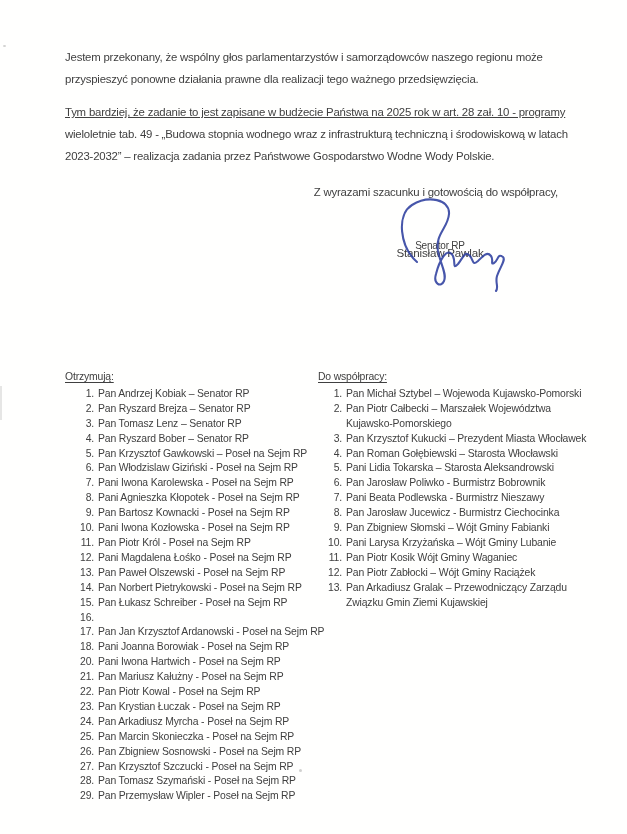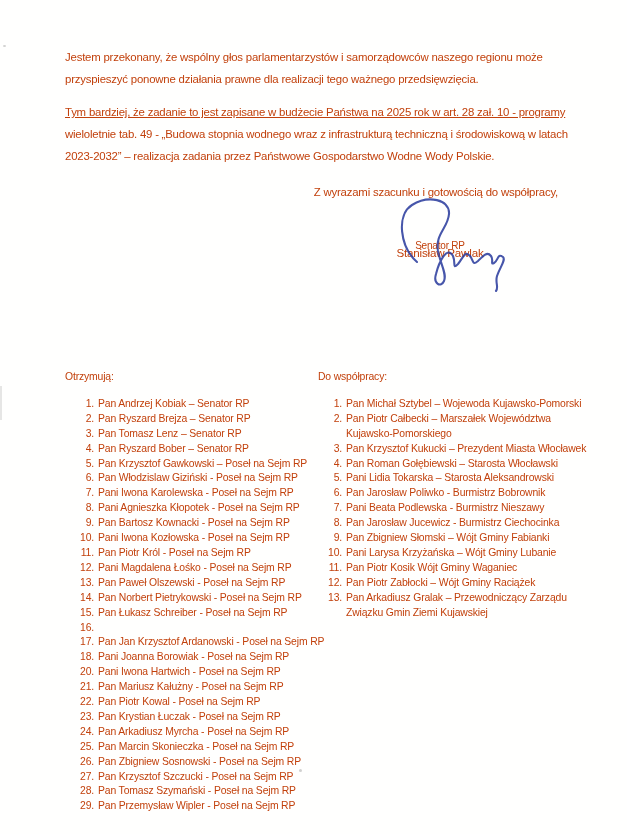--- a/index.html
+++ b/index.html
@@ -1,21 +1,21 @@
 <!DOCTYPE html>
 <html lang="pl"><head>
 <meta charset="utf-8">
 <style>
   html,body{margin:0;padding:0;background:#ffffff;}
   .page{
     position:relative;
     width:627px;height:834px;
     background:#fffffe;
     font-family:"Liberation Sans","DejaVu Sans",sans-serif;
-    color:#c2410c;
+    color:#404040;
     overflow:hidden;
   }
   
   .para{position:absolute;left:65px;width:503px;}
   .para .ln{
     white-space:nowrap;overflow:hidden;
     font-size:11.4px;line-height:22px;letter-spacing:-0.2px;
   }
   #para1{top:46px;}
   #para2{top:101px;}
@@ -31,22 +31,22 @@
   .sig-name{
     position:absolute;top:246px;left:358px;width:164px;
     text-align:center;font-size:11.6px;letter-spacing:-0.2px;
   }
   .sig-svg{position:absolute;left:393px;top:196px;opacity:.88;}
   
   .dist{position:absolute;top:370px;font-size:10.4px;line-height:14.9px;letter-spacing:-0.15px;}
   #dist-left{left:65px;width:290px;}
   #dist-right{left:318px;width:302px;}
   .dist-heading{
-    text-underline-offset:2px;
-    margin-bottom:12px;white-space:nowrap;
+    text-decoration:underline;text-underline-offset:2px;
+    margin-bottom:2px;white-space:nowrap;
   }
   .li{display:flex;align-items:flex-start;}
   .li .num{flex:0 0 29px;text-align:right;white-space:nowrap;}
   #dist-right .li .num{flex:0 0 24px;}
   .li .txt{margin-left:4px;white-space:pre;}
   
   .speck{position:absolute;background:#9a9a9a;border-radius:50%;opacity:.45;}
   #speck1{left:3px;top:45px;width:3px;height:2px;}
   #speck2{left:299px;top:769px;width:3px;height:3px;}
   #speck3{left:0;top:386px;width:2px;height:34px;border-radius:0;opacity:.25;}

